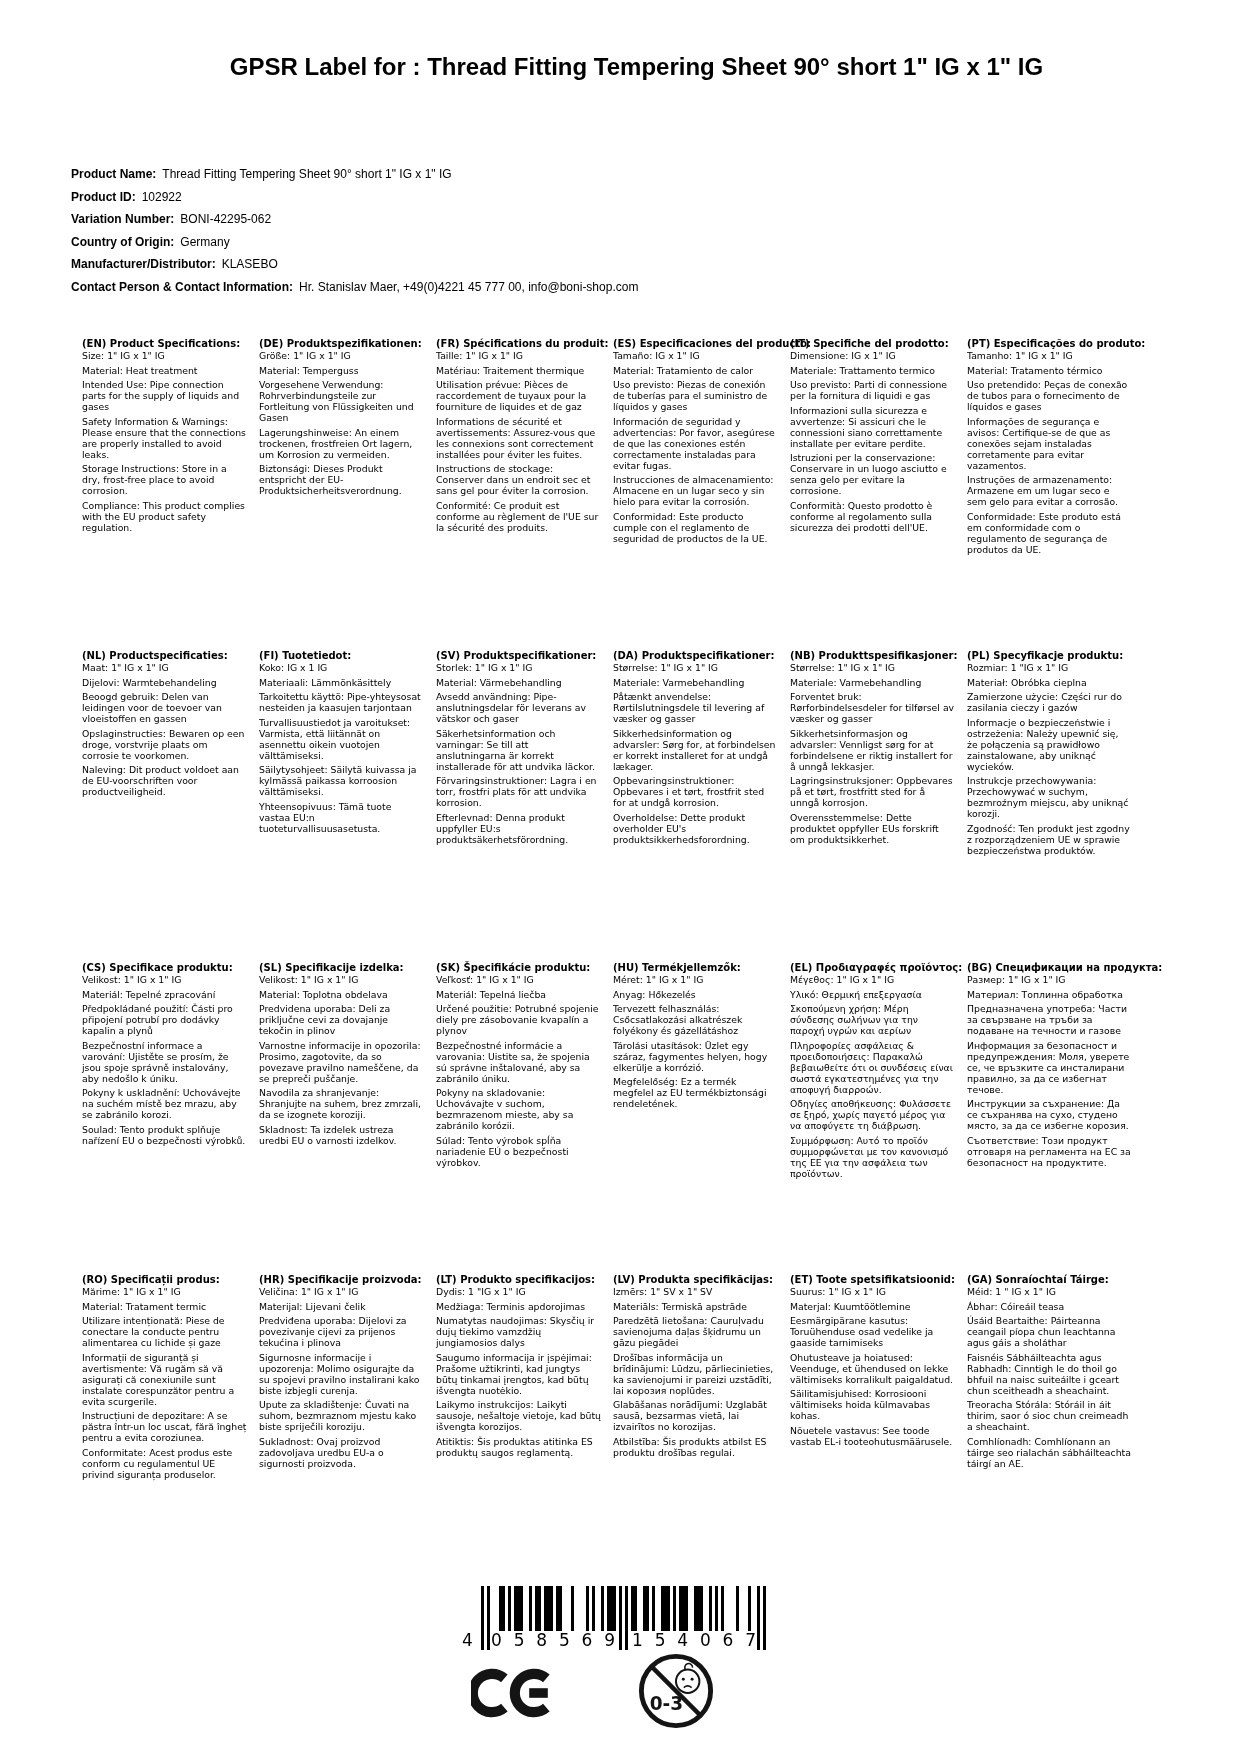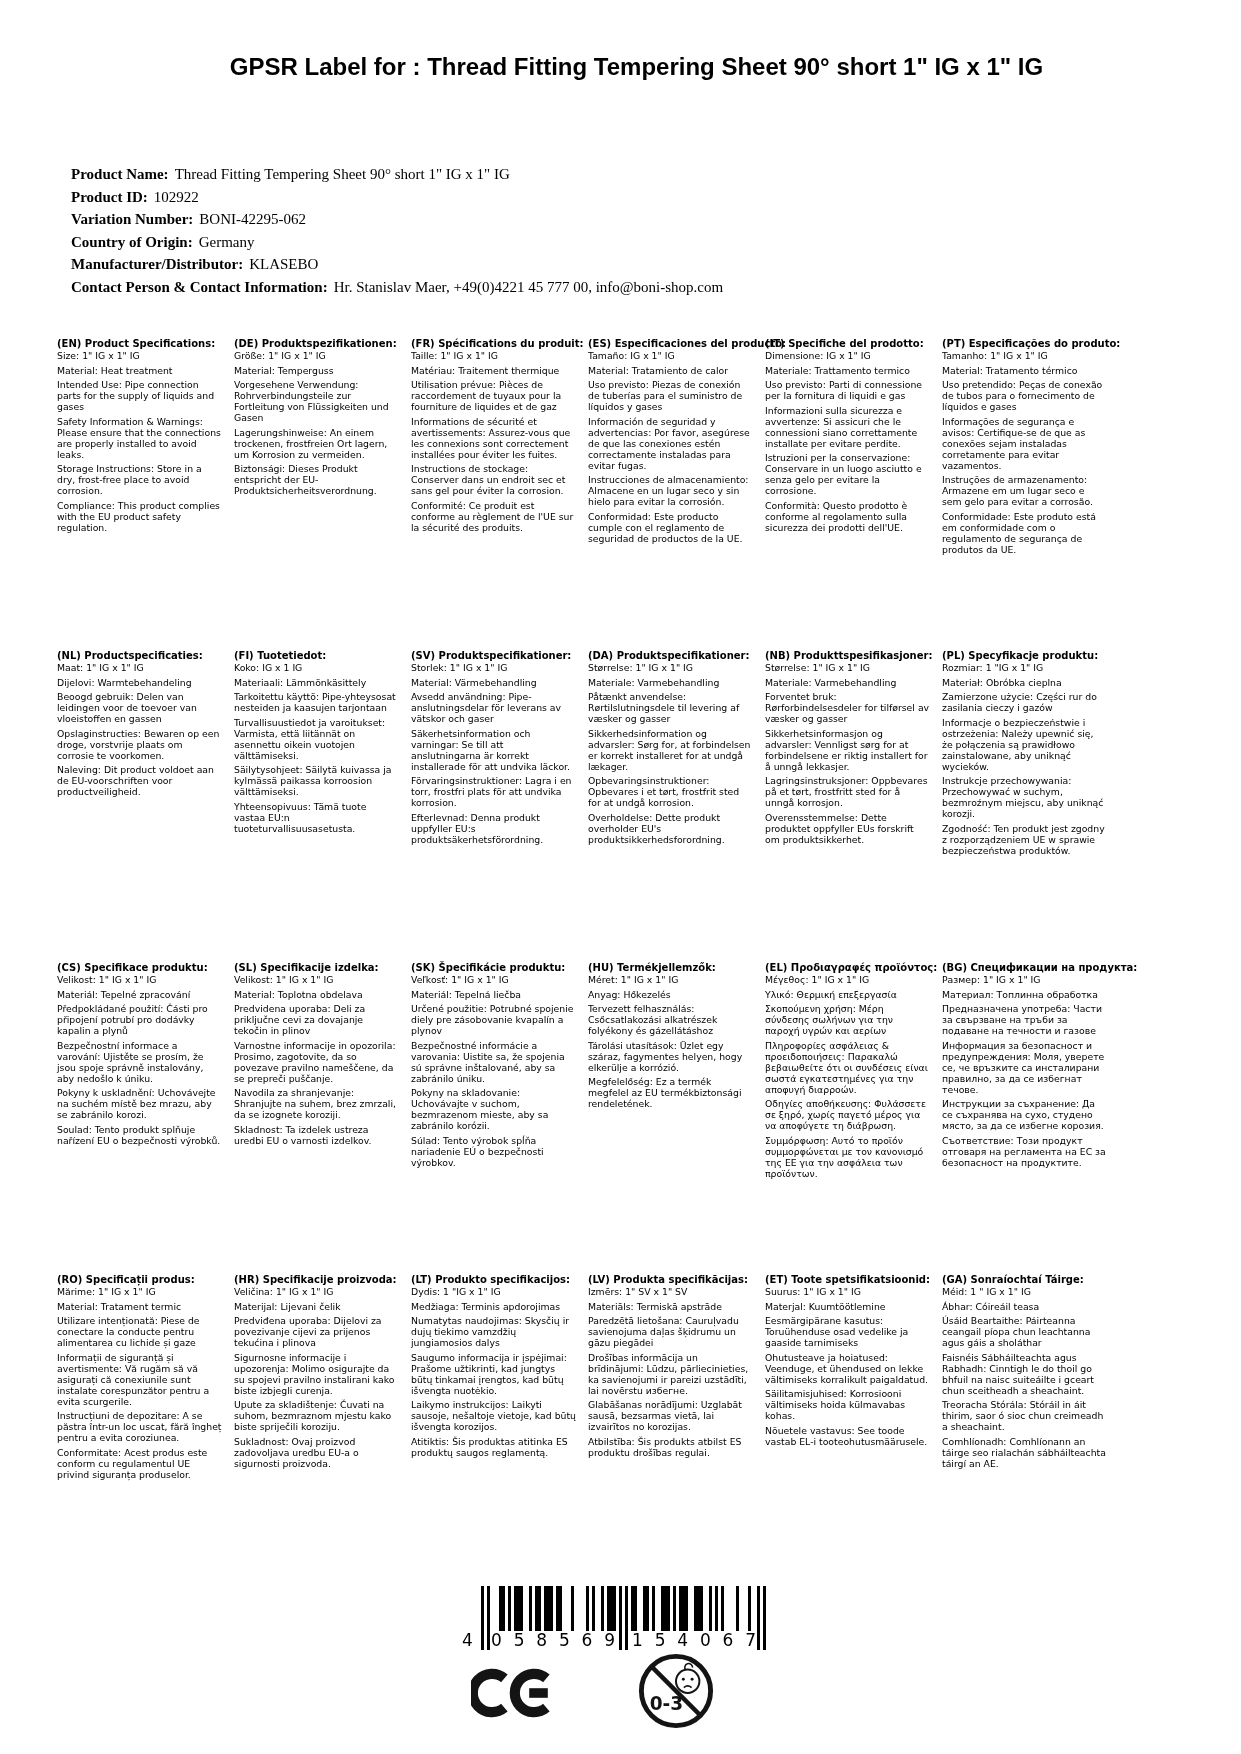--- a/index.html
+++ b/index.html
@@ -1,25 +1,25 @@
 <!DOCTYPE html>
 <html><head>
 <meta charset="utf-8">
 <style>
   html,body{margin:0;padding:0;background:#ffffff;}
   .page{position:relative;width:1241px;height:1754px;background:#fff;color:#000;
         font-family:"DejaVu Sans",sans-serif;overflow:hidden;margin-left:16px;}
   .title{position:absolute;top:50px;left:0;width:100%;text-align:center;}
   .title-inner{display:inline-block;max-width:910px;font-family:"Liberation Sans",sans-serif;
         font-weight:bold;font-size:24px;line-height:33px;color:#000;}
-  .product-info{position:absolute;top:163px;left:55px;font-size:15px;line-height:22.5px;
-        font-family:Liberation Serif, serif;}
+  .product-info{position:absolute;top:163px;left:55px;font-size:12px;line-height:22.5px;
+        font-family:Liberation Sans, sans-serif;}
   .pi-label{font-weight:bold;margin-right:6px;}
   .pi-value{font-weight:normal;}
-  .specs-grid{position:absolute;top:338px;left:41px;display:grid;
+  .specs-grid{position:absolute;top:338px;left:66px;display:grid;
         grid-template-columns:repeat(6,165px);column-gap:12px;grid-auto-rows:312px;}
   .spec-cell{font-size:9.3px;line-height:11px;overflow:visible;}
   .spec-header{font-weight:bold;font-size:10px;white-space:nowrap;margin-bottom:1px;}
   .spec-par{margin:0 0 3.5px 0;}
   
   .barcode{position:absolute;left:465px;top:1586px;width:285px;height:70px;}
   .bc-bars{position:absolute;left:0;top:0;font-size:0;white-space:nowrap;}
   .bm{display:inline-block;width:3px;height:45px;vertical-align:top;}
   .bm.on{background:#000;}
   .bm.tall{height:64px;}
@@ -272,21 +272,21 @@
         <div class="spec-par">Saugumo informacija ir įspėjimai: Prašome užtikrinti, kad jungtys būtų tinkamai įrengtos, kad būtų išvengta nuotėkio.</div>
         <div class="spec-par">Laikymo instrukcijos: Laikyti sausoje, nešaltoje vietoje, kad būtų išvengta korozijos.</div>
         <div class="spec-par">Atitiktis: Šis produktas atitinka ES produktų saugos reglamentą.</div>
       </div>
 
   <div class="spec-cell">
     <div class="spec-header">(LV) Produkta specifikācijas:</div>
   <div class="spec-par">Izmērs: 1" SV x 1" SV</div>
         <div class="spec-par">Materiāls: Termiskā apstrāde</div>
         <div class="spec-par">Paredzētā lietošana: Cauruļvadu savienojuma daļas šķidrumu un gāzu piegādei</div>
-        <div class="spec-par">Drošības informācija un brīdinājumi: Lūdzu, pārliecinieties, ka savienojumi ir pareizi uzstādīti, lai novērstu избегне.</div>
+        <div class="spec-par">Drošības informācija un brīdinājumi: Lūdzu, pārliecinieties, ka savienojumi ir pareizi uzstādīti, lai корозия noplūdes.</div>
         <div class="spec-par">Glabāšanas norādījumi: Uzglabāt sausā, bezsarmas vietā, lai izvairītos no korozijas.</div>
         <div class="spec-par">Atbilstība: Šis produkts atbilst ES produktu drošības regulai.</div>
       </div>
 
   <div class="spec-cell">
     <div class="spec-header">(ET) Toote spetsifikatsioonid:</div>
   <div class="spec-par">Suurus: 1" IG x 1" IG</div>
         <div class="spec-par">Materjal: Kuumtöötlemine</div>
         <div class="spec-par">Eesmärgipärane kasutus: Toruühenduse osad vedelike ja gaaside tarnimiseks</div>
         <div class="spec-par">Ohutusteave ja hoiatused: Veenduge, et ühendused on lekke vältimiseks korralikult paigaldatud.</div>

